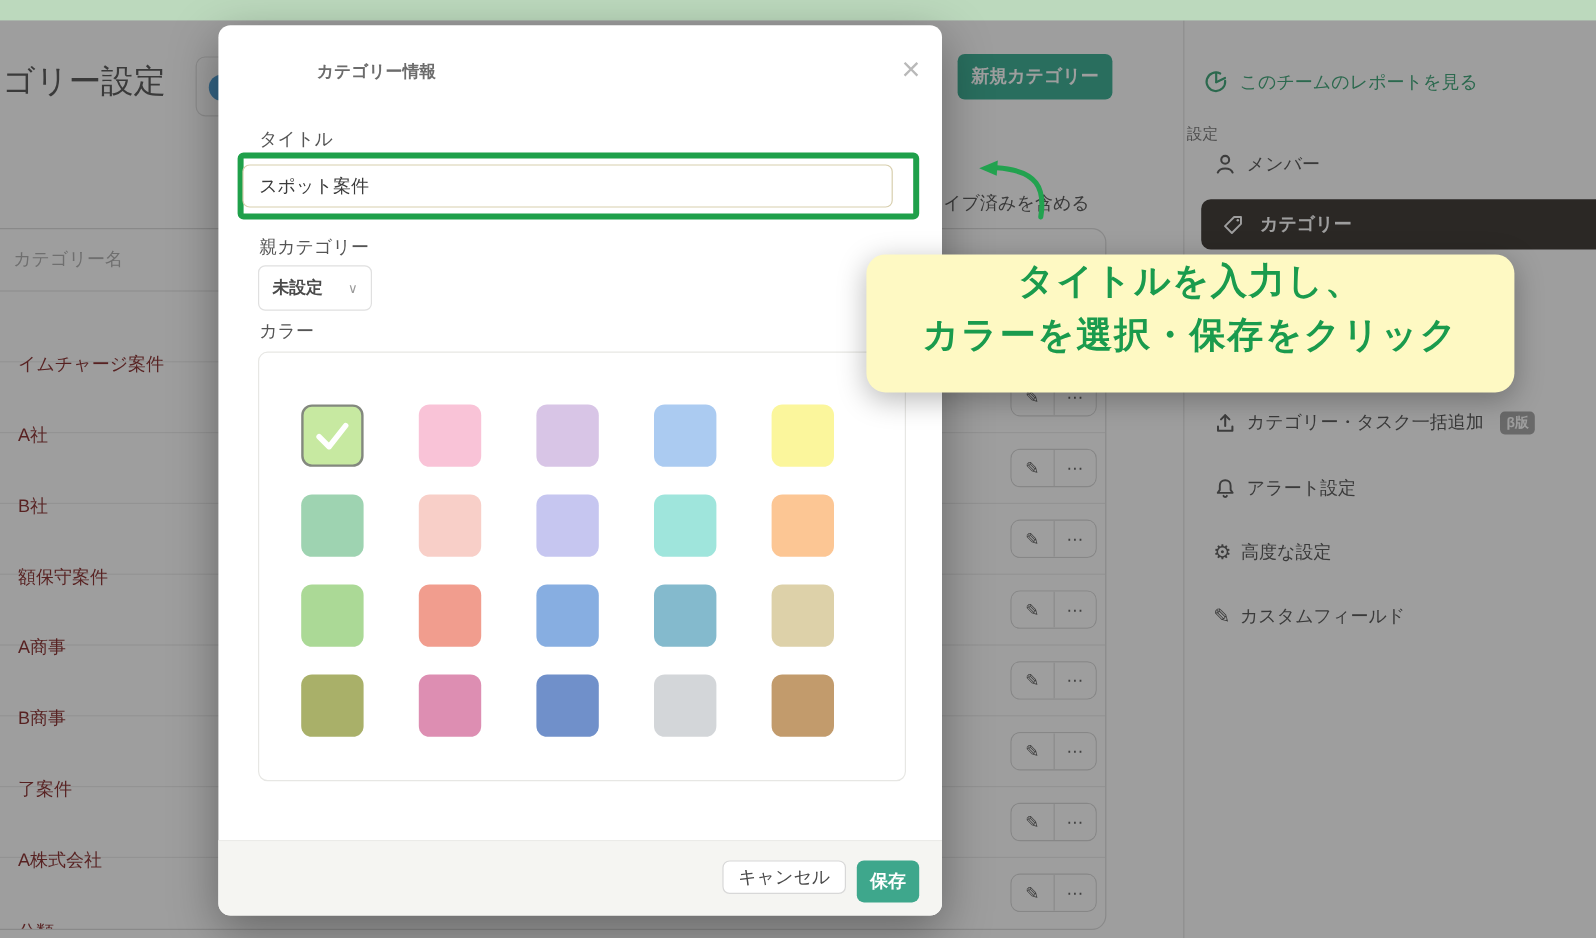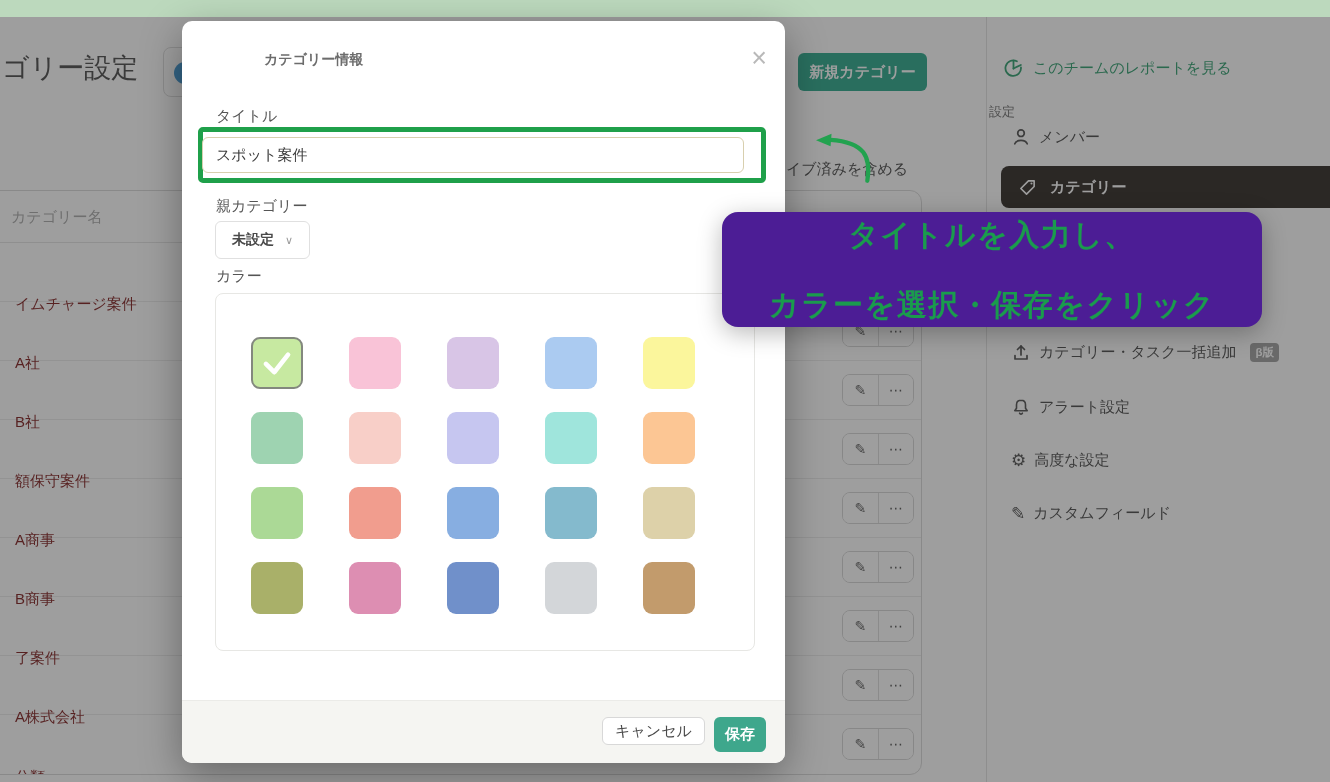--- a/index.html
+++ b/index.html
@@ -12,21 +12,21 @@
 
   
   .page-title { left:2px; top:50px; font-size:27px; font-weight:500; color:#4a4a4a; }
   .team-btn { left:163px; top:47px; width:72px; height:50px; background:#fff;
     border:1px solid #ddd; border-radius:8px; }
   .team-avatar { left:10px; top:14px; width:22px; height:22px; border-radius:50%;
     background:#3f97d3; color:#fff; font-size:13px; font-weight:bold;
     display:flex; align-items:center; justify-content:center; }
   .new-cat-btn { left:798px; top:45px; width:129px; height:38px; border-radius:6px;
     color:#fff; font-size:15px; font-weight:bold; line-height:38px;
-    border:none; cursor:pointer;margin-top:8px; }
+    border:none; cursor:pointer; }
   .archived-label { left:786px; top:160px; font-size:15px; color:#4a4a4a; }
 
   .table-card { left:-20px; top:190px; width:942px; height:585px;
     border:1px solid #d9d9d9; border-radius:12px; background:#fff; overflow:hidden; }
   .t-header { height:52px; line-height:52px; padding-left:30px; font-size:15px;
     color:#a9a9a9; border-bottom:1px solid #e4e4e4; }
   .t-row { position:relative; height:59px; border-bottom:1px solid #ececec; }
   .t-row:last-child { border-bottom:none; }
   .t-row .cat-name { position:absolute; left:34px; top:50%; transform:translateY(-50%);
     font-size:15px; color:#7f1d1d;margin-top:32px; }
@@ -65,21 +65,21 @@
   .field-label { font-size:15px; color:#555; }
   .lbl-title { left:34px; top:86px; }
   .hl-frame { left:16px; top:106px; width:568px; height:56px; border:5px solid #1fa04a;
     border-radius:5px; }
   .title-input { left:20px; top:116px; width:542px; height:36px; border:1px solid #d8cfae;
     border-radius:6px; padding-left:13px; font-size:15px; color:#3b3b3b;
     font-family:inherit; outline:none; }
   .lbl-parent { left:34px; top:176px; }
   .parent-select { left:33px; top:200px; width:95px; height:38px; border:1px solid #e0e0e0;
     border-radius:6px; background:#fff; display:flex; align-items:center;
-    justify-content:space-between; padding:0 16px; cursor:pointer; }
+    justify-content:space-between; padding:0 11px; cursor:pointer; }
   .parent-select .val { font-size:14px; font-weight:bold; color:#4a4a4a; }
   .parent-select .chev { font-size:11px; color:#999; }
   .lbl-color { left:34px; top:246px; }
   .color-panel { left:33px; top:272px; width:540px; height:358px;
     border:1px solid #e7e7e4; border-radius:8px; }
   .swatch-grid { padding:43px 0 0 35px; display:grid;
     grid-template-columns:repeat(5,52px); gap:23px 46px; }
   .swatch { width:52px; height:52px; border-radius:9px; cursor:pointer; position:relative; }
   .swatch.selected { border:2px solid #83887e; }
   .swatch.selected svg { position:absolute; left:0; top:0; }
@@ -87,23 +87,23 @@
     border-top:1px solid #ebebe8; border-radius:0 0 10px 10px; }
   .btn-cancel { position:absolute; right:80px; top:16px; width:103px; height:28px;
     background:#fff; border:1px solid #d8d8d8; border-radius:6px; font-size:15px;
     color:#4a4a4a; font-family:inherit; cursor:pointer; }
   .btn-save { position:absolute; right:19px; top:16px; width:52px; height:35px;
     border:none; border-radius:6px; font-size:15px; font-weight:bold; color:#fff;
     font-family:inherit; cursor:pointer; }
 
   
   .anno-arrow { left:760px; top:128px; width:160px; height:114px; z-index:40; }
-  .tooltip { left:722px; top:212px; width:540px; height:115px; background:#4c1d95;
+  .tooltip { left:722px; top:212px; width:540px; height:115px; background:#fef9c3;
     border-radius:16px; z-index:50; box-shadow:0 6px 24px rgba(0,0,0,0.28);
-    display:flex; flex-direction:column; align-items:center; justify-content:space-between;
+    display:flex; flex-direction:column; align-items:center; justify-content:flex-start;
     font-size:30px; font-weight:bold; letter-spacing:1.5px; line-height:45px; }
 </style>
 </head>
 <body>
 
 <div>
 
   <div class="abs page-title">ゴリー設定</div>
 
   <div class="abs team-btn">

